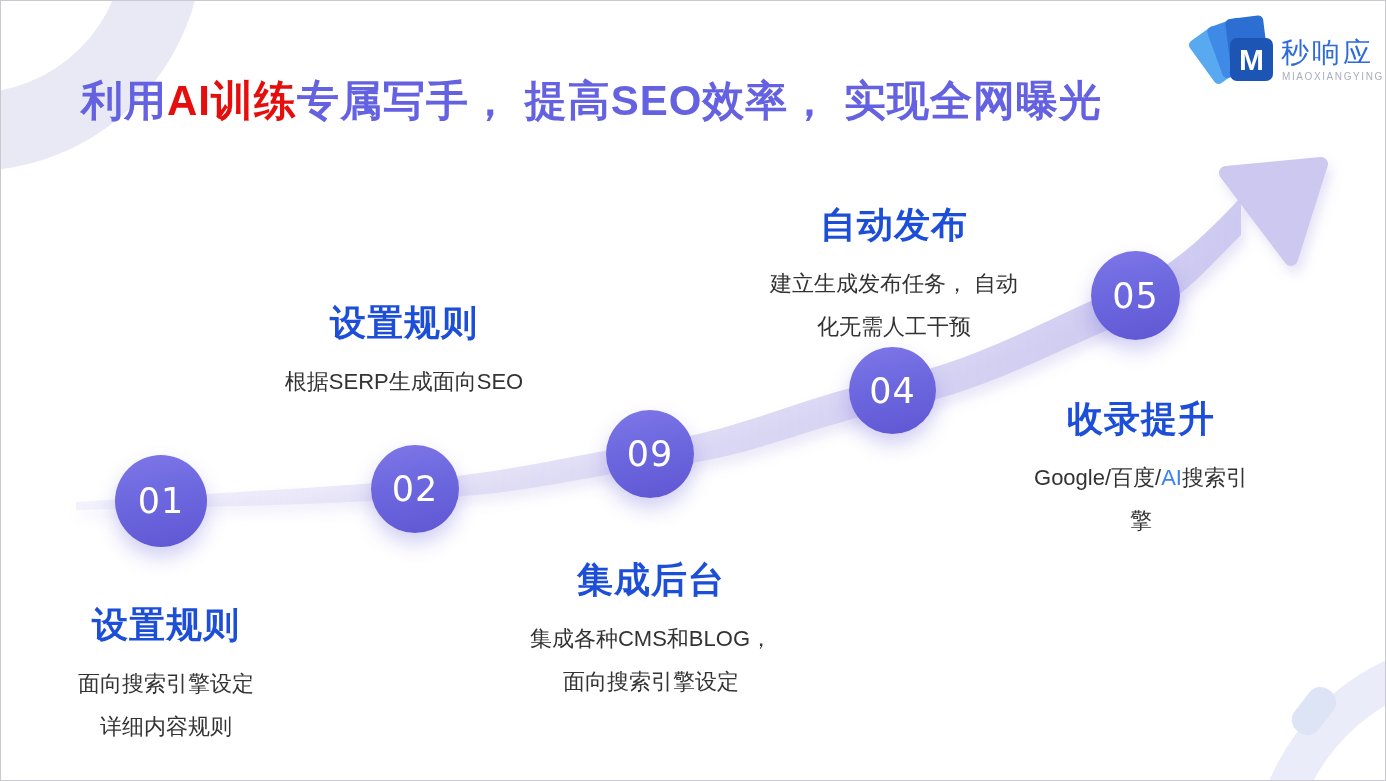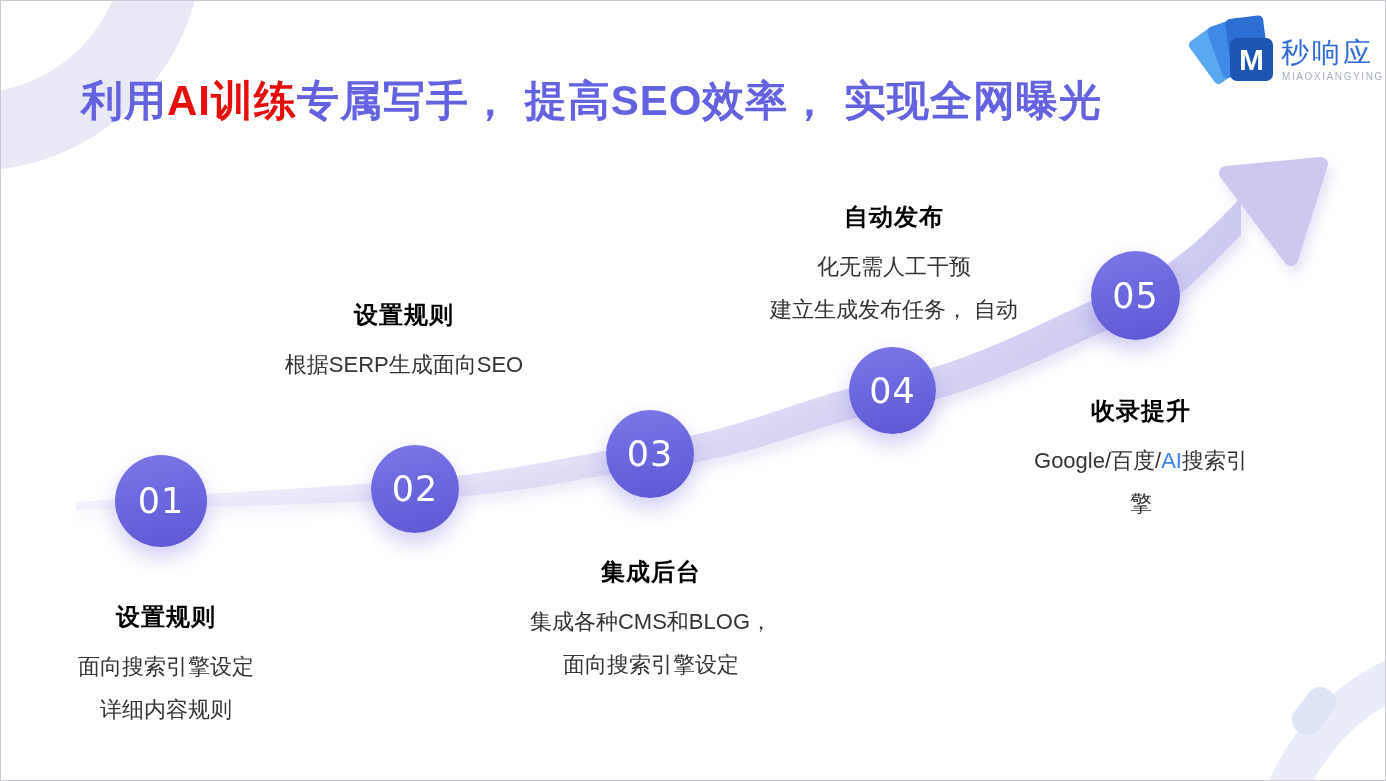--- a/index.html
+++ b/index.html
@@ -71,21 +71,21 @@
     z-index:2;
   }
   .c1 { left:114px;  top:454px; width:92px; height:92px; }
   .c2 { left:370px;  top:444px; width:88px; height:88px; }
   .c3 { left:605px;  top:409px; width:88px; height:88px; }
   .c4 { left:848px;  top:346px; width:87px; height:87px; }
   .c5 { left:1090px; top:250px; width:89px; height:89px; }
   
   .step-block { position:absolute; text-align:center; z-index:3; }
   .step-title {
-    font-size:24px; font-weight:bold; color:#000000; letter-spacing:1px;
+    font-size:36px; font-weight:bold; color:#1d4ed8; letter-spacing:1px;
     margin-bottom:12px;
   }
   .desc-line { font-size:22px; color:#333333; line-height:43px; white-space:nowrap; }
   .desc-line .red { color:#3b82f6; }
   .s1 { left:30px;  top:600px; width:270px; }
   .s2 { left:253px; top:298px; width:300px; }
   .s3 { left:500px; top:555px; width:300px; }
   .s4 { left:726px; top:200px; width:334px; }
   .s5 { left:978px; top:394px; width:324px; }
 </style>
@@ -134,21 +134,21 @@
     <div class="card card1"></div>
     <div class="card card2"></div>
     <div class="card card3"></div>
     <div class="m-square">M</div>
     <div class="logo-name">秒响应</div>
     <div class="logo-sub">MIAOXIANGYING</div>
   </div>
 
   <div class="step-circle c1">01</div>
   <div class="step-circle c2">02</div>
-  <div class="step-circle c3">03</div>
+  <div class="step-circle c3">09</div>
   <div class="step-circle c4">04</div>
   <div class="step-circle c5">05</div>
 
   <div class="step-block s1">
     <div class="step-title">设置规则</div>
     <div class="desc-line">面向搜索引擎设定</div>
     <div class="desc-line">详细内容规则</div>
   </div>
 
   <div class="step-block s2">
@@ -157,22 +157,22 @@
   </div>
 
   <div class="step-block s3">
     <div class="step-title">集成后台</div>
     <div class="desc-line">集成各种CMS和BLOG，</div>
     <div class="desc-line">面向搜索引擎设定</div>
   </div>
 
   <div class="step-block s4">
     <div class="step-title">自动发布</div>
+    <div class="desc-line">建立生成发布任务， 自动</div>
     <div class="desc-line">化无需人工干预</div>
-    <div class="desc-line">建立生成发布任务， 自动</div>
   </div>
 
   <div class="step-block s5">
     <div class="step-title">收录提升</div>
     <div class="desc-line">
       <span>Google/百度/</span><span class="red">AI</span><span>搜索引</span>
     </div>
     <div class="desc-line">擎</div>
   </div>
 

